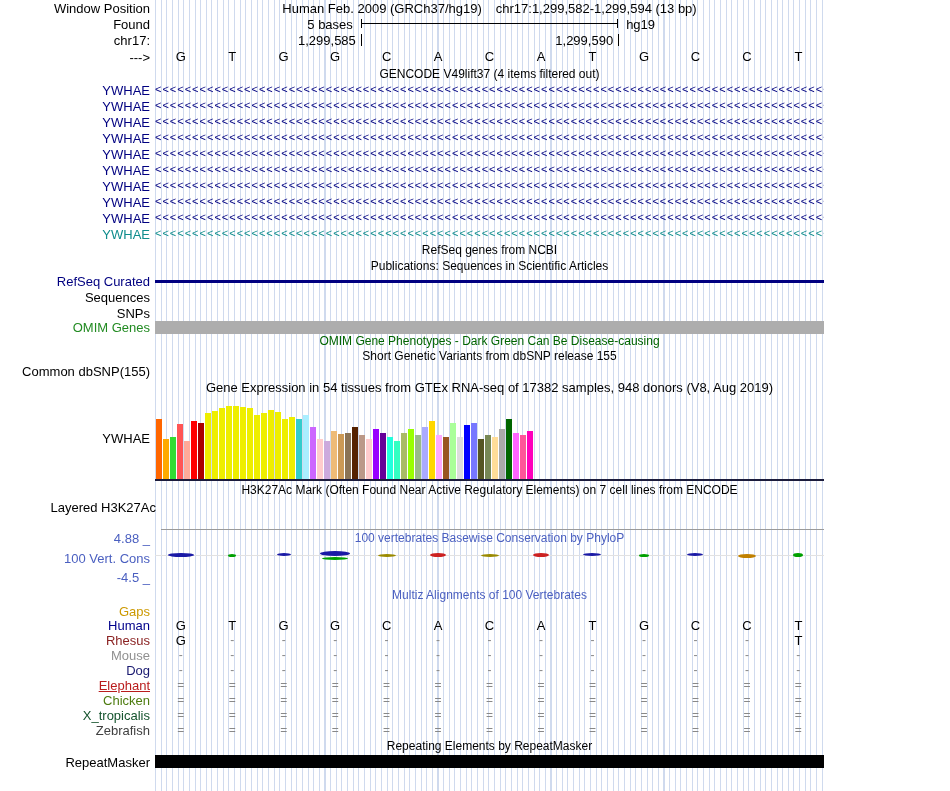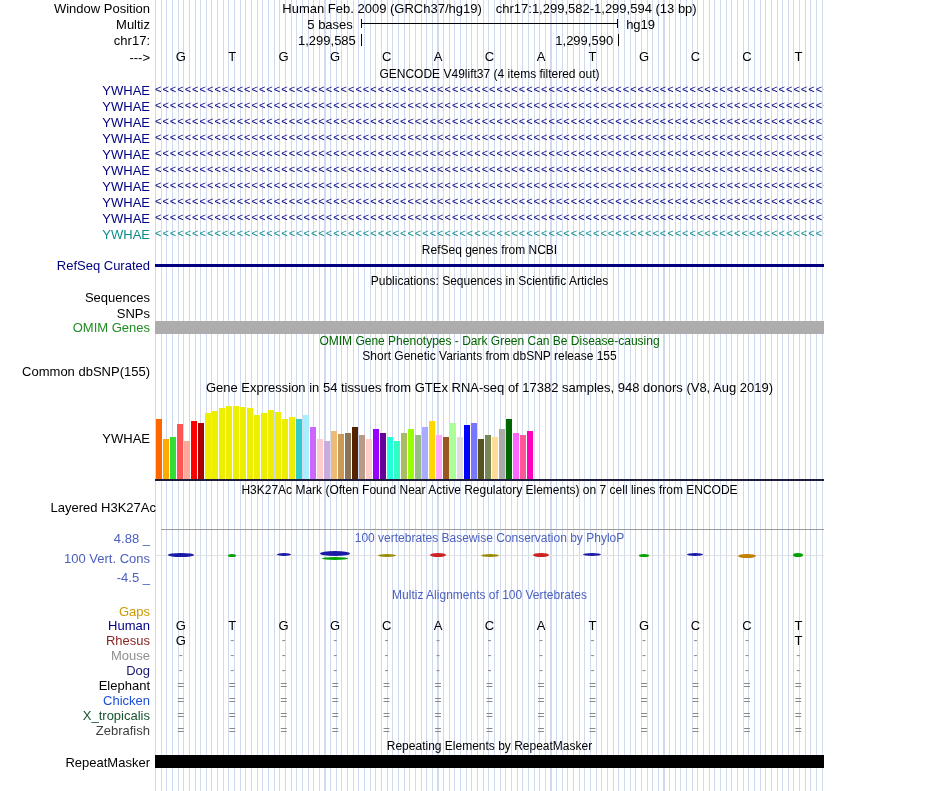--- a/index.html
+++ b/index.html
@@ -80,21 +80,21 @@
 
     <div class="row h16">
       <div class="lbl">Window Position</div>
       <div class="content center-flex">
         <span>Human Feb. 2009 (GRCh37/hg19)</span>
         <span>chr17:1,299,582-1,299,594 (13 bp)</span>
       </div>
     </div>
 
     <div class="row h16">
-      <div class="lbl">Multiz</div>
+      <div class="lbl">Found</div>
       <div class="content">
         <span class="scale-text">5 bases</span>
         <div class="scale-bar"></div>
         <span class="hg19-label">hg19</span>
       </div>
     </div>
 
     <div class="row h17">
       <div class="lbl">chr17:</div>
       <div class="content" id="ruler-content">
@@ -192,31 +192,31 @@
           </div>
         </div>
       </div>
 
     <div class="row h16">
       <div class="lbl"></div>
       <div class="content center-flex">
           <span class="title">RefSeq genes from NCBI</span>
         </div>
     </div>
+    <div class="row h16">
+      <div class="lbl"></div>
+      <div class="content center-flex">
+          <span class="title">Publications: Sequences in Scientific Articles</span>
+        </div>
+    </div>
+
     <div class="row h15">
       <div class="lbl navy">RefSeq Curated</div>
       <div class="content">
           <div class="refseq-line"></div>
-        </div>
-    </div>
-
-    <div class="row h16">
-      <div class="lbl"></div>
-      <div class="content center-flex">
-          <span class="title">Publications: Sequences in Scientific Articles</span>
         </div>
     </div>
     <div class="row h16">
       <div class="lbl">Sequences</div>
       <div class="content"></div>
     </div>
     <div class="row h16">
       <div class="lbl">SNPs</div>
       <div class="content"></div>
     </div>
@@ -443,39 +443,39 @@
             <span class="mcell dim">-</span>
             <span class="mcell dim">-</span>
             <span class="mcell dim">-</span>
             <span class="mcell dim">-</span>
             <span class="mcell dim">-</span>
             <span class="mcell dim">-</span>
             <span class="mcell dim">-</span>
           </div>
         </div>
         <div class="row h15">
-          <div class="lbl" style="color: #000000;">Elephant</div>
-          <div class="content cells13">
-            <span class="mcell dim">=</span>
-            <span class="mcell dim">=</span>
-            <span class="mcell dim">=</span>
-            <span class="mcell dim">=</span>
-            <span class="mcell dim">=</span>
-            <span class="mcell dim">=</span>
-            <span class="mcell dim">=</span>
-            <span class="mcell dim">=</span>
-            <span class="mcell dim">=</span>
-            <span class="mcell dim">=</span>
-            <span class="mcell dim">=</span>
-            <span class="mcell dim">=</span>
-            <span class="mcell dim">=</span>
-          </div>
-        </div>
-        <div class="row h15">
-          <div class="lbl" style="color: #1d4ed8;">Chicken</div>
+          <div class="lbl" style="color: #b91c1c; text-decoration: underline;">Elephant</div>
+          <div class="content cells13">
+            <span class="mcell dim">=</span>
+            <span class="mcell dim">=</span>
+            <span class="mcell dim">=</span>
+            <span class="mcell dim">=</span>
+            <span class="mcell dim">=</span>
+            <span class="mcell dim">=</span>
+            <span class="mcell dim">=</span>
+            <span class="mcell dim">=</span>
+            <span class="mcell dim">=</span>
+            <span class="mcell dim">=</span>
+            <span class="mcell dim">=</span>
+            <span class="mcell dim">=</span>
+            <span class="mcell dim">=</span>
+          </div>
+        </div>
+        <div class="row h15">
+          <div class="lbl" style="color: #4d7c0f;">Chicken</div>
           <div class="content cells13">
             <span class="mcell dim">=</span>
             <span class="mcell dim">=</span>
             <span class="mcell dim">=</span>
             <span class="mcell dim">=</span>
             <span class="mcell dim">=</span>
             <span class="mcell dim">=</span>
             <span class="mcell dim">=</span>
             <span class="mcell dim">=</span>
             <span class="mcell dim">=</span>

